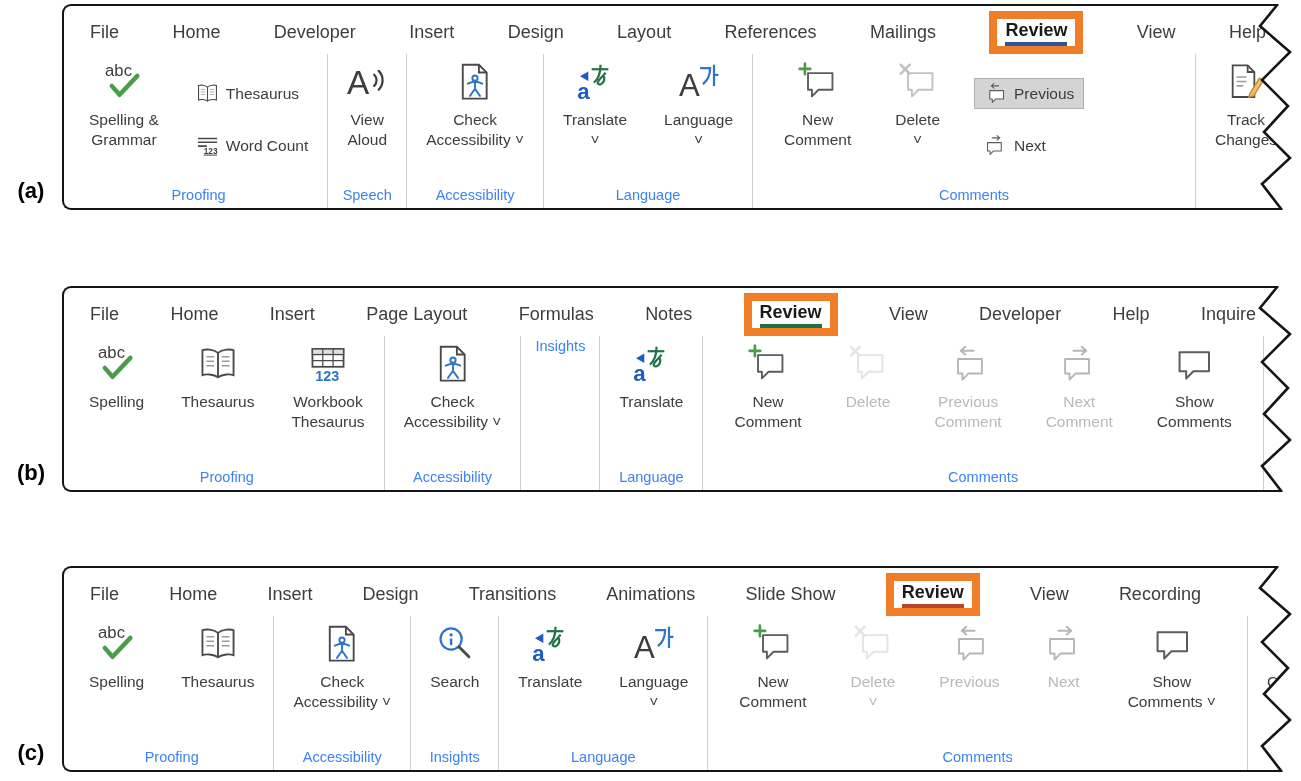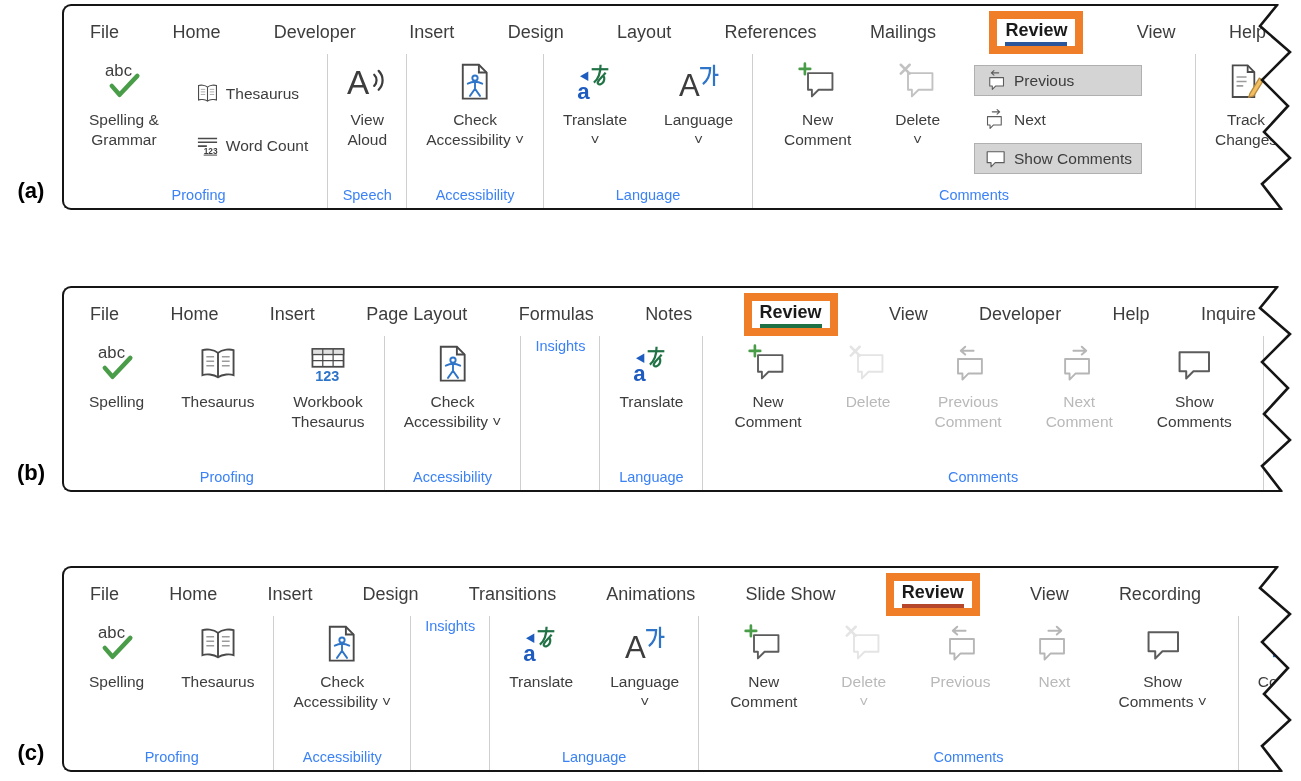--- a/index.html
+++ b/index.html
@@ -240,28 +240,20 @@
                   <span class="btn-lines" data-name="button-label"><span class="btn-line" data-name="button-label-line">Previous</span></span>
                 </div>
                 <div class="btn-small" data-name="button-next">
                   <span class="icon" data-name="comment-next-icon">
                     <svg viewBox="0 0 36 36">
                       <path d="M5.5 13.5 L27 13.5 L27 26.5 L15 26.5 L9.5 32 L9.5 26.5 L5.5 26.5 Z" fill="#ffffff" stroke="#5c5c5c" stroke-width="1.7" stroke-linejoin="round"></path>
                       <path d="M13 6 L24.5 6 M20.5 2.5 L24.5 6 L20.5 9.5" fill="none" stroke="#5c5c5c" stroke-width="1.8" stroke-linecap="round" stroke-linejoin="round"></path>
                     </svg>
                   </span>
                   <span class="btn-lines" data-name="button-label"><span class="btn-line" data-name="button-label-line">Next</span></span>
-                </div>
-                <div class="btn-small highlight" data-name="button-show-comments">
-                  <span class="icon" data-name="comment-show-icon">
-                    <svg viewBox="0 0 36 36">
-                      <path d="M5 7.5 L31.5 7.5 L31.5 24.5 L17.5 24.5 L11 31 L11 24.5 L5 24.5 Z" fill="#ffffff" stroke="#5c5c5c" stroke-width="1.8" stroke-linejoin="round"></path>
-                    </svg>
-                  </span>
-                  <span class="btn-lines" data-name="button-label"><span class="btn-line" data-name="button-label-line">Show Comments</span></span>
                 </div>
               </div>
             </div>
             <div class="group-label" data-name="group-label">Comments</div>
           </div>
           <div class="group" data-name="group-cut">
             <div class="group-content" data-name="group-content">
               <div class="btn-large" data-name="button-track-changes">
                 <span class="icon" data-name="trackchanges-icon">
                   <svg viewBox="0 0 36 36">
@@ -539,20 +531,35 @@
                 </span>
                 <span class="btn-lines" data-name="button-label">
                   <div class="btn-line" data-name="button-label-line">Check</div>
                   <div class="btn-line" data-name="button-label-line">Accessibility ˅</div>
                 </span>
               </div>
             </div>
             <div class="group-label" data-name="group-label">Accessibility</div>
           </div>
           <div class="group" data-name="group-insights">
+            <div class="group-content" data-name="group-content">
+              <div class="btn-large" data-name="button-search">
+                <span class="icon" data-name="search-icon">
+                  <svg viewBox="0 0 36 36">
+                    <circle cx="14.5" cy="13.5" r="9.5" fill="#ffffff" stroke="#2e74c8" stroke-width="2"></circle>
+                    <circle cx="14.5" cy="9.8" r="1.5" fill="#2e74c8"></circle>
+                    <path d="M14.5 13 L14.5 19" stroke="#2e74c8" stroke-width="2.2"></path>
+                    <path d="M21.5 20.5 L30.5 29.5" stroke="#4a4a4a" stroke-width="2.6" stroke-linecap="round"></path>
+                  </svg>
+                </span>
+                <span class="btn-lines" data-name="button-label">
+                  <div class="btn-line" data-name="button-label-line">Search</div>
+                </span>
+              </div>
+            </div>
             <div class="group-label" data-name="group-label">Insights</div>
           </div>
           <div class="group" data-name="group-language">
             <div class="group-content" data-name="group-content">
               <div class="btn-large" data-name="button-translate">
                 <span class="icon" data-name="translate-icon">
                   <svg viewBox="0 0 36 36">
                     <path d="M15 6.5 L30 6.5" stroke="#217346" stroke-width="2" fill="none"></path>
                     <path d="M23 2.5 C23 10 21.5 15 17 18.5" stroke="#217346" stroke-width="2" fill="none"></path>
                     <path d="M27.5 9.5 C24.5 14 19 17.5 20.8 19.6 C22.8 21.8 27.6 18 26 12.8" stroke="#217346" stroke-width="2" fill="none"></path>

